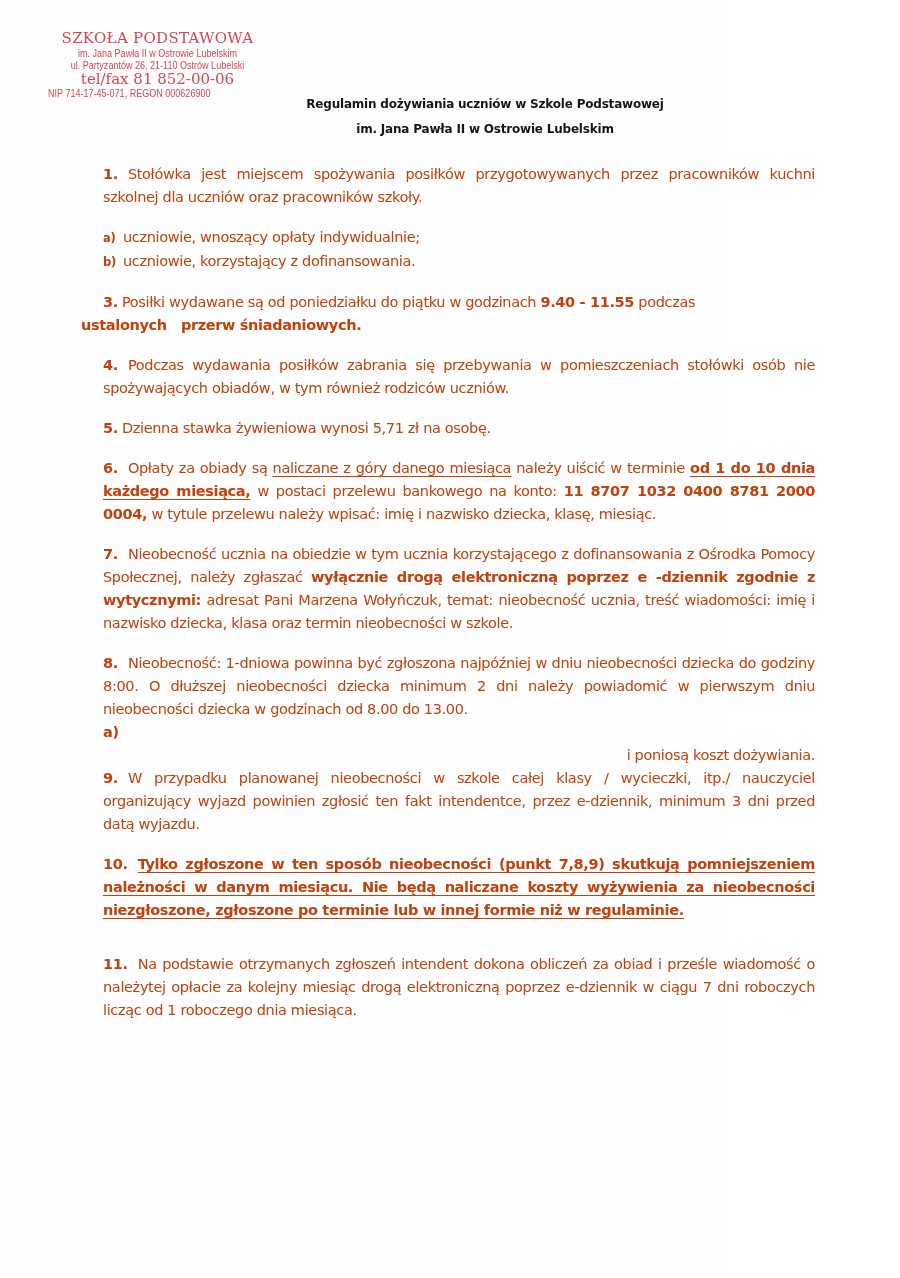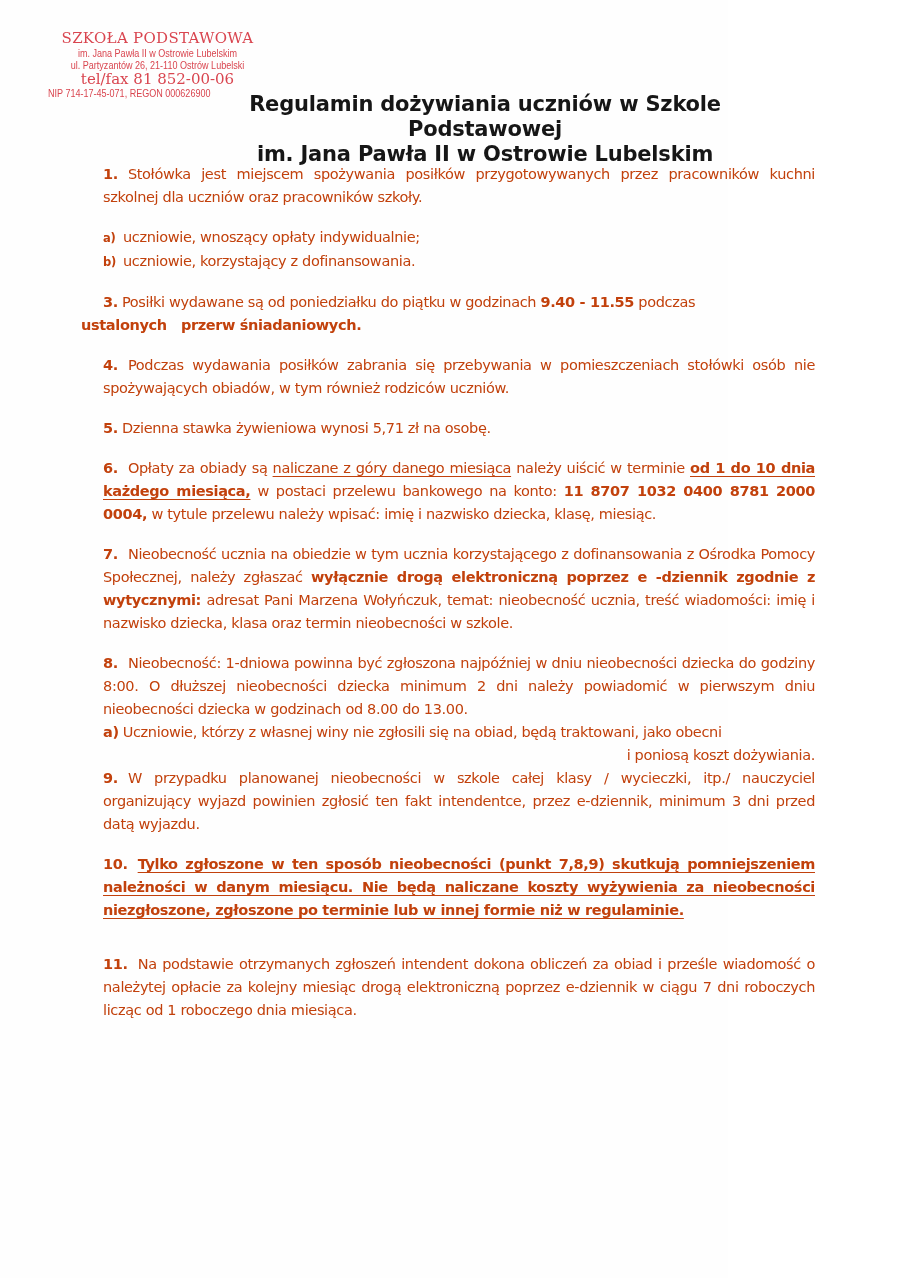--- a/index.html
+++ b/index.html
@@ -62,21 +62,21 @@
 
     
     .doc-title {
       position: absolute;
       left: 200px;
       top: 92px;
       width: 570px;
       text-align: center;
       font-family: "DejaVu Sans", sans-serif;
       font-weight: bold;
-      font-size: 21px;
+      font-size: 12px;
       line-height: 25px;
       color: #161616;
       letter-spacing: -0.2px;
     }
 
     
     .content {
       position: absolute;
       left: 103px;
       top: 163px;
@@ -167,21 +167,20 @@
 
     <p class="para" style="margin-bottom:17px;">
       <span class="num">7.</span><span>Nieobecność ucznia na obiedzie w tym ucznia korzystającego z dofinansowania z Ośrodka Pomocy Społecznej, należy zgłaszać </span><span class="b">wyłącznie drogą elektroniczną poprzez e -dziennik zgodnie z wytycznymi:</span><span> adresat Pani Marzena Wołyńczuk, temat: nieobecność ucznia, treść wiadomości: imię i nazwisko dziecka, klasa oraz termin nieobecności w szkole.</span>
     </p>
 
     <p class="para">
       <span class="num">8.</span><span>Nieobecność: 1-dniowa powinna być zgłoszona najpóźniej w dniu nieobecności dziecka do godziny 8:00. O dłuższej nieobecności dziecka minimum 2 dni należy powiadomić w pierwszym dniu nieobecności dziecka w godzinach od 8.00 do 13.00.</span>
     </p>
     <div class="sub sub-b">
       <span class="sub-letter" style="margin-right:4px;">a)</span>
-      <span>Uczniowie, którzy z własnej winy nie zgłosili się na obiad, będą traktowani, jako obecni</span>
     </div>
     <div class="indent" style="padding-left:22px;text-align:right;">i poniosą koszt dożywiania.</div>
 
     <p class="para" style="margin-bottom:17px;">
       <span class="num">9.</span><span>W przypadku planowanej nieobecności w szkole całej klasy / wycieczki, itp./ nauczyciel organizujący wyjazd powinien zgłosić ten fakt intendentce, przez e-dziennik, minimum 3 dni przed datą wyjazdu.</span>
     </p>
 
     <p class="para" style="margin-bottom:31px;">
       <span class="num">10.</span><span class="b u">Tylko zgłoszone w ten sposób nieobecności (punkt 7,8,9) skutkują pomniejszeniem należności w danym miesiącu. Nie będą naliczane koszty wyżywienia za nieobecności niezgłoszone, zgłoszone po terminie lub w innej formie niż w regulaminie.</span>
     </p>

